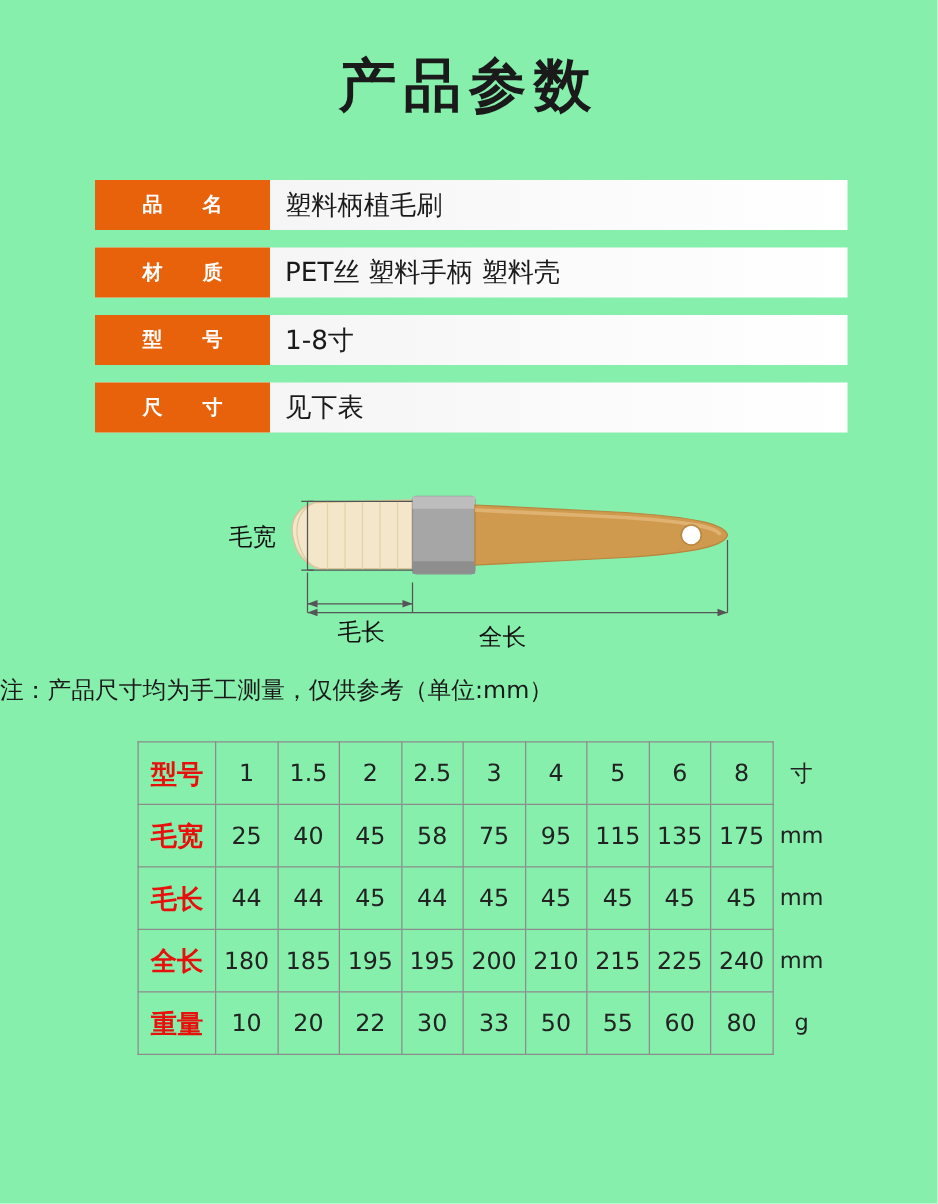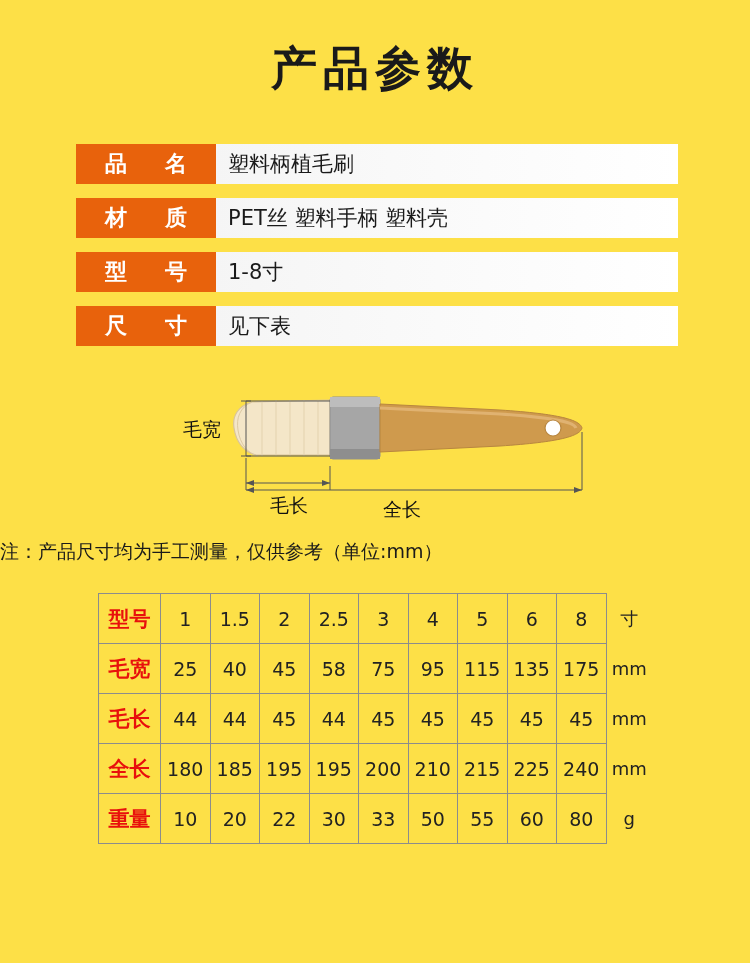--- a/index.html
+++ b/index.html
@@ -5,21 +5,21 @@
   * { box-sizing: border-box; }
   html, body {
     margin: 0; padding: 0;
     width: 750px; height: 963px;
     background: #ffffff;
     font-family: "Liberation Sans", sans-serif;
   }
   .page {
     position: relative;
     width: 750px; height: 963px;
-    background: #fde047;
+    background: #86efac;
     overflow: hidden;
   }
 
   
   .title {
     text-align: center;
     font-size: 46px;
     font-weight: bold;
     letter-spacing: 6px;
     color: #1a1a1a;
@@ -36,21 +36,21 @@
     display: flex;
     align-items: stretch;
     height: 40px;
     margin-bottom: 14px;
     background: linear-gradient(to right, #f2f2f2 0%, #fafafa 60%, #ffffff 100%);
   }
   .spec-label {
     flex: 0 0 140px;
     background: #e8620c;
     color: #ffffff;
-    font-size: 22px;
+    font-size: 16px;
     font-weight: bold;
     letter-spacing: 8px;
     display: flex;
     align-items: center;
     justify-content: center;
     text-indent: 8px;
     font-family: "DejaVu Sans", "Liberation Sans", sans-serif;
   }
   .spec-value {
     flex: 1 1 auto;
@@ -81,20 +81,21 @@
 
   
   .table-wrap {
     margin-top: 28px;
     padding: 0 98px;
   }
   table.spec-table {
     border-collapse: collapse;
     width: 100%;
     table-layout: fixed;
+    margin-left: 12px;
   }
   table.spec-table td {
     border: 1px solid #8c8c8c;
     height: 50px;
     text-align: center;
     font-size: 19px;
     color: #222222;
     font-family: "DejaVu Sans", "Liberation Sans", sans-serif;
     padding: 0 1px;
     overflow: hidden;

